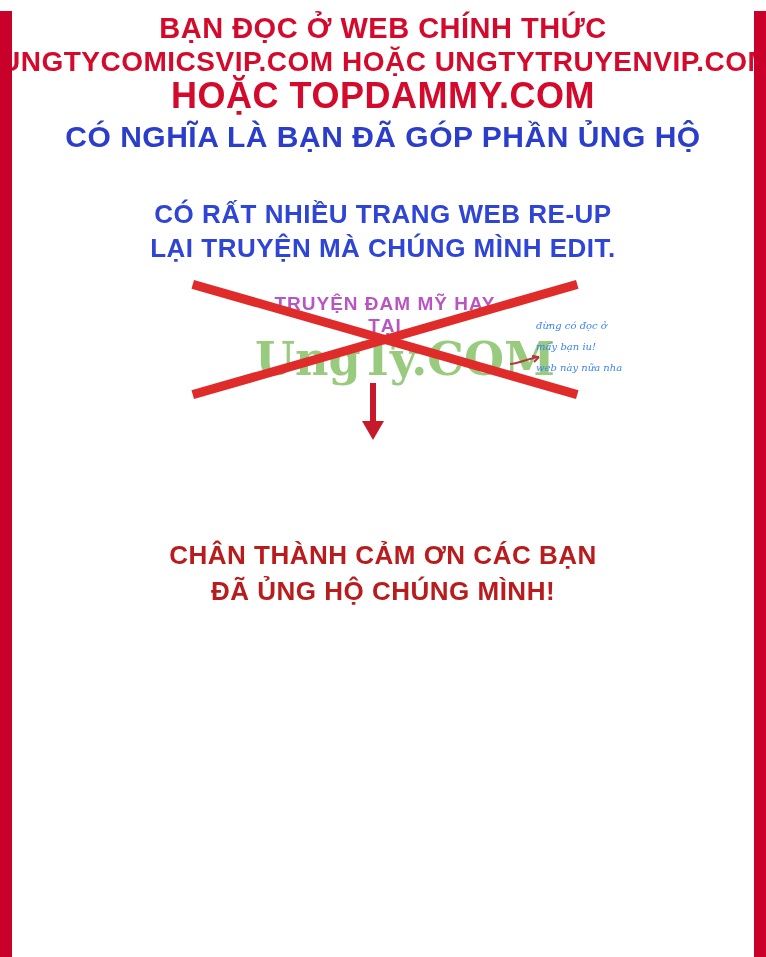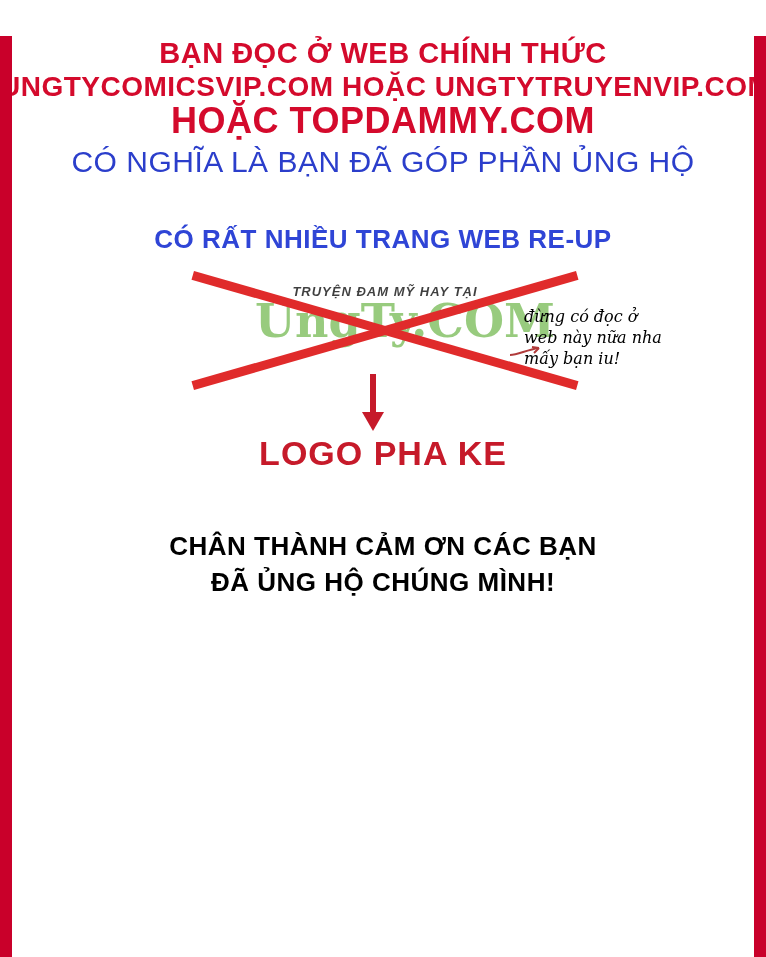--- a/index.html
+++ b/index.html
@@ -35,41 +35,41 @@
     text-align: center;
     letter-spacing: 0.5px;
   }
   .line {
     display: block;
     white-space: nowrap;
   }
 
   
   .header {
-    margin-top: 36px;
+    margin-top: 11px;
   }
   .header .line {
     color: #d40a2c;
     font-size: 30px;
     font-weight: bold;
     line-height: 34px;
     text-transform: uppercase;
   }
   .header .l1 { font-size: 29px; }
   .header .l2 { font-size: 28px; }
   .header .l3 { font-size: 36px; }
 
   
   .header-blue {
     margin-top: 6px;
   }
   .header-blue .line {
     color: #2b3ecb;
     font-size: 30px;
-    font-weight: normal;
+    font-weight: bold;
     line-height: 36px;
     text-transform: uppercase;
   }
 
   
   .para {
     margin-top: 34px;
   }
   .para .line {
     color: #2f45d6;
@@ -104,27 +104,26 @@
     margin-top: 20px;
   }
   .fake-logo {
     position: absolute;
     left: 255px;
     top: 8px;
     width: 260px;
     text-align: center;
   }
   .fake-logo .small-top {
-    color: #000000;
-    font-size: 13px;
+    color: #a21caf;
+    font-size: 19px;
     letter-spacing: 1px;
     font-weight: bold;
     text-transform: uppercase;
     opacity: 0.75;
-    font-style: italic;
   }
   .fake-logo .big {
     color: #7fbf5f;
     font-size: 46px;
     font-weight: bold;
     font-family: "DejaVu Serif", serif;
     opacity: 0.8;
     line-height: 48px;
     margin-top: -2px;
   }
@@ -142,25 +141,25 @@
     width: 400px;
     height: 9px;
     background: #e02b2b;
     transform-origin: center;
   }
   .cross .bar.a { transform: rotate(16deg); }
   .cross .bar.b { transform: rotate(-16deg); }
 
   .note {
     position: absolute;
-    left: 524px;
+    left: 536px;
     top: 30px;
     width: 180px;
-    color: #000000;
-    font-size: 16px;
+    color: #3b82f6;
+    font-size: 10px;
     line-height: 21px;
     font-family: "DejaVu Serif", serif;
     font-style: italic;
     text-align: left;
   }
   .note-arrow {
     position: absolute;
     left: 508px;
     top: 68px;
     width: 34px;
@@ -184,21 +183,21 @@
     color: #c61a2a;
     font-size: 34px;
     font-weight: bold;
     letter-spacing: 1px;
   }
 
   .footer {
     margin-top: 52px;
   }
   .footer .line {
-    color: #000000;
+    color: #b91c1c;
     font-size: 26px;
     font-weight: bold;
     line-height: 36px;
     text-transform: uppercase;
   }
 </style>
 </head>
 <body>
 
 <div class="page">
@@ -214,20 +213,21 @@
 
   <div class="block header-blue">
     <span class="line">CÓ NGHĨA LÀ BẠN ĐÃ GÓP PHẦN ỦNG HỘ</span>
   </div>
 
   <div class="block para para-1">
   </div>
 
   <div class="block para para-2">
     <span class="line">CÓ RẤT NHIỀU TRANG WEB RE-UP</span>
+    <span class="line">LẠI TRUYỆN MÀ CHÚNG MÌNH EDIT.</span>
   </div>
 
   <div class="logo-area">
 
     <div class="fake-logo">
       <div class="small-top">TRUYỆN ĐAM MỸ HAY TẠI</div>
       <div class="big">UngTy.COM</div>
     </div>
 
     <div class="cross">
@@ -235,30 +235,29 @@
       <div class="bar b"></div>
     </div>
 
     <svg class="note-arrow" viewBox="0 0 34 14">
       <path d="M2 11 C 10 11, 18 6, 31 4" stroke="#b03a3a" stroke-width="2" fill="none"></path>
       <path d="M31 4 L 24 3 M31 4 L 26 9" stroke="#b03a3a" stroke-width="2" fill="none"></path>
     </svg>
 
     <div class="note">
       <div>đừng có đọc ở</div>
+      <div>mấy bạn iu!</div>
       <div>web này nữa nha</div>
-      <div>mấy bạn iu!</div>
     </div>
 
     <svg class="down-arrow" viewBox="0 0 26 58">
       <path d="M13 0 L13 42" stroke="#c61a2a" stroke-width="6" fill="none"></path>
       <path d="M2 38 L13 57 L24 38 Z" fill="#c61a2a"></path>
     </svg>
 
-    <div class="logo-fake-label">LOGO PHA KE</div>
   </div>
 
   <div class="block footer">
     <span class="line">CHÂN THÀNH CẢM ƠN CÁC BẠN</span>
     <span class="line">ĐÃ ỦNG HỘ CHÚNG MÌNH!</span>
   </div>
 
 </div>
 
 </body></html>

